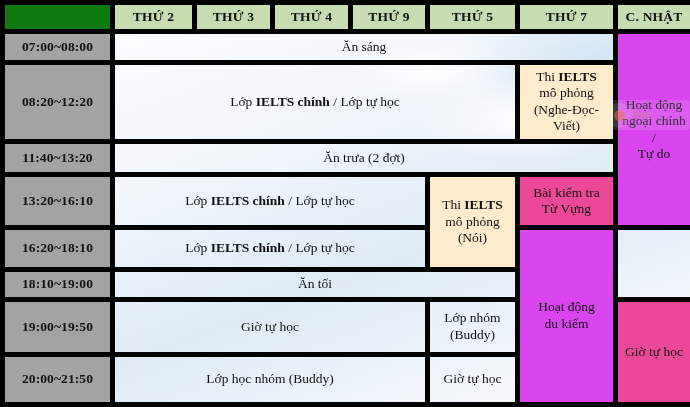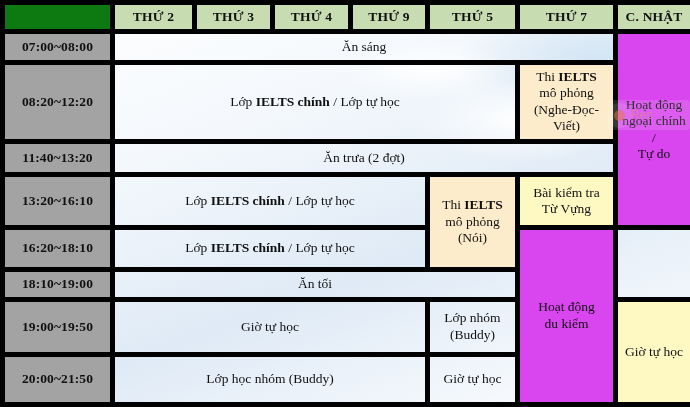--- a/index.html
+++ b/index.html
@@ -115,21 +115,21 @@
     font-size: 13px;
     border-color: #0c7a10;
     border-bottom: 1px solid #0a6a0e;
     letter-spacing: 0.1px;
   }
 
   
   td.cell-plain  { background: transparent; }
   td.cell-cream  { background: #fdeccb; }
   td.cell-orange { background: #d946ef; }
-  td.cell-white  { background: #fef9c3; margin-left: 40px; }
+  td.cell-white  { background: #ec4899; margin-left: 40px; }
 
   .bold { font-weight: bold; }
   .nowrapline { white-space: nowrap; }
 </style>
 </head>
 <body>
 
 <div id="schedule-root">
 
   <div class="sky-backdrop"></div>

